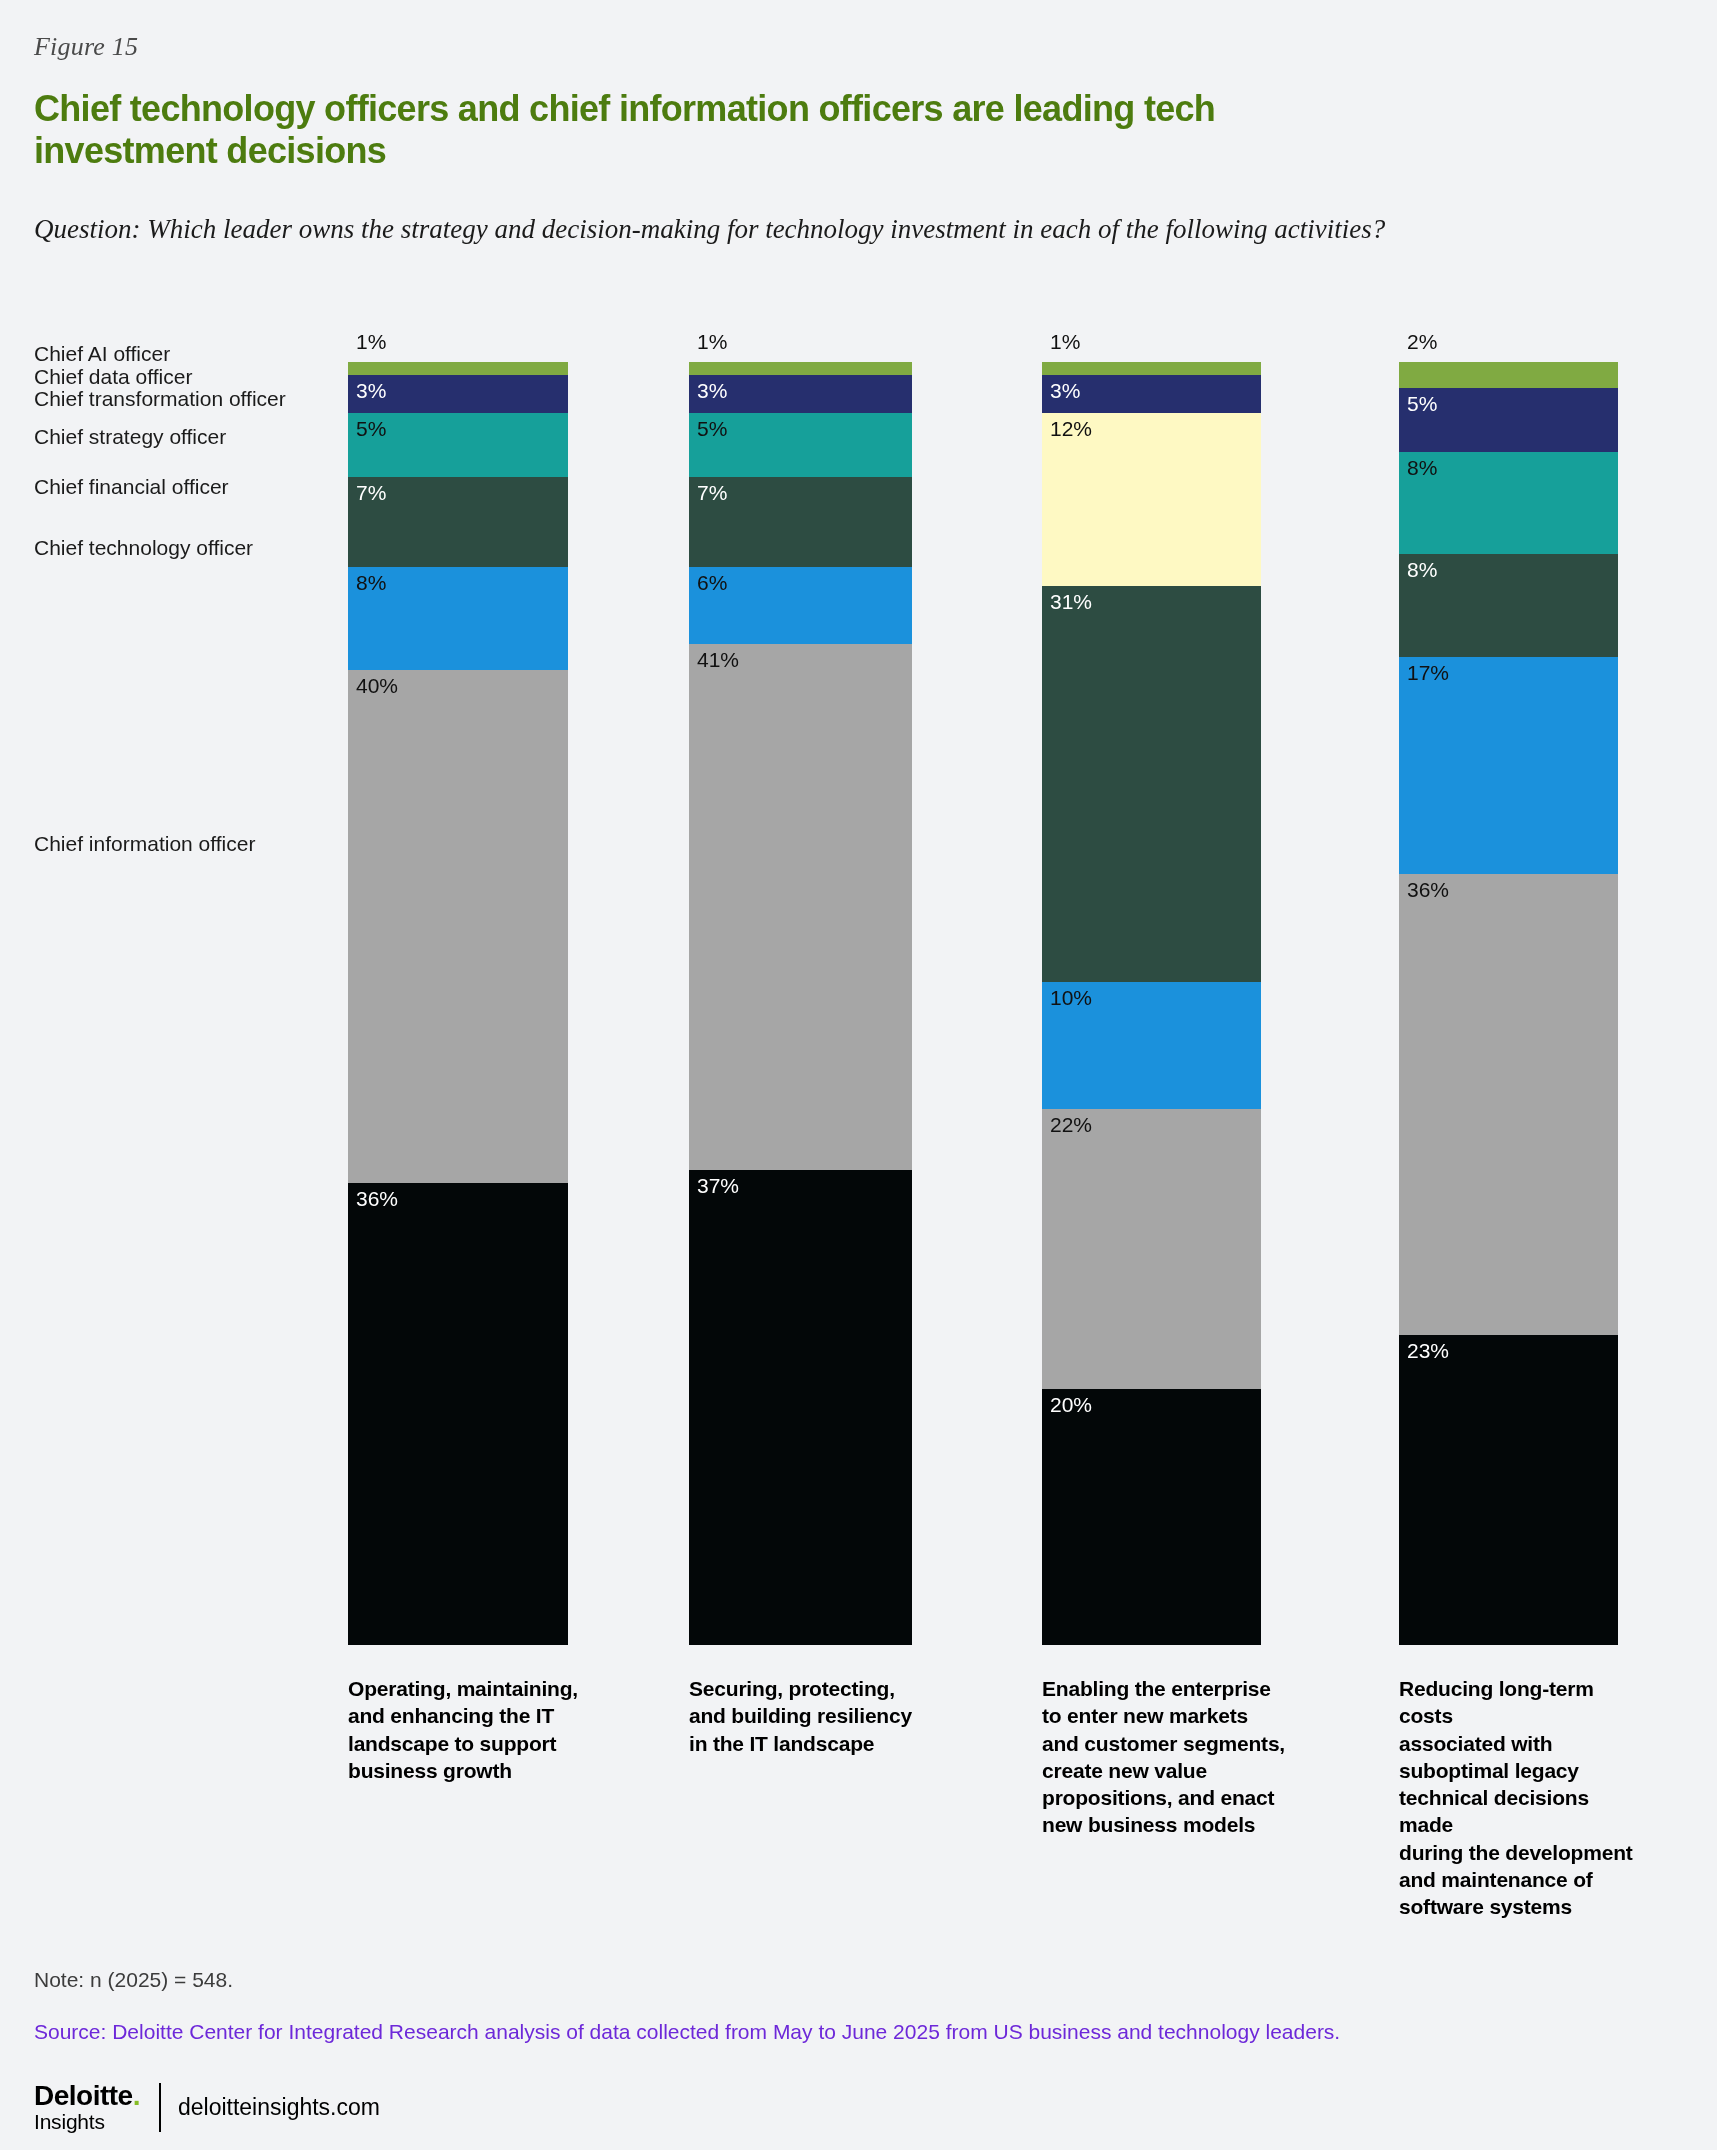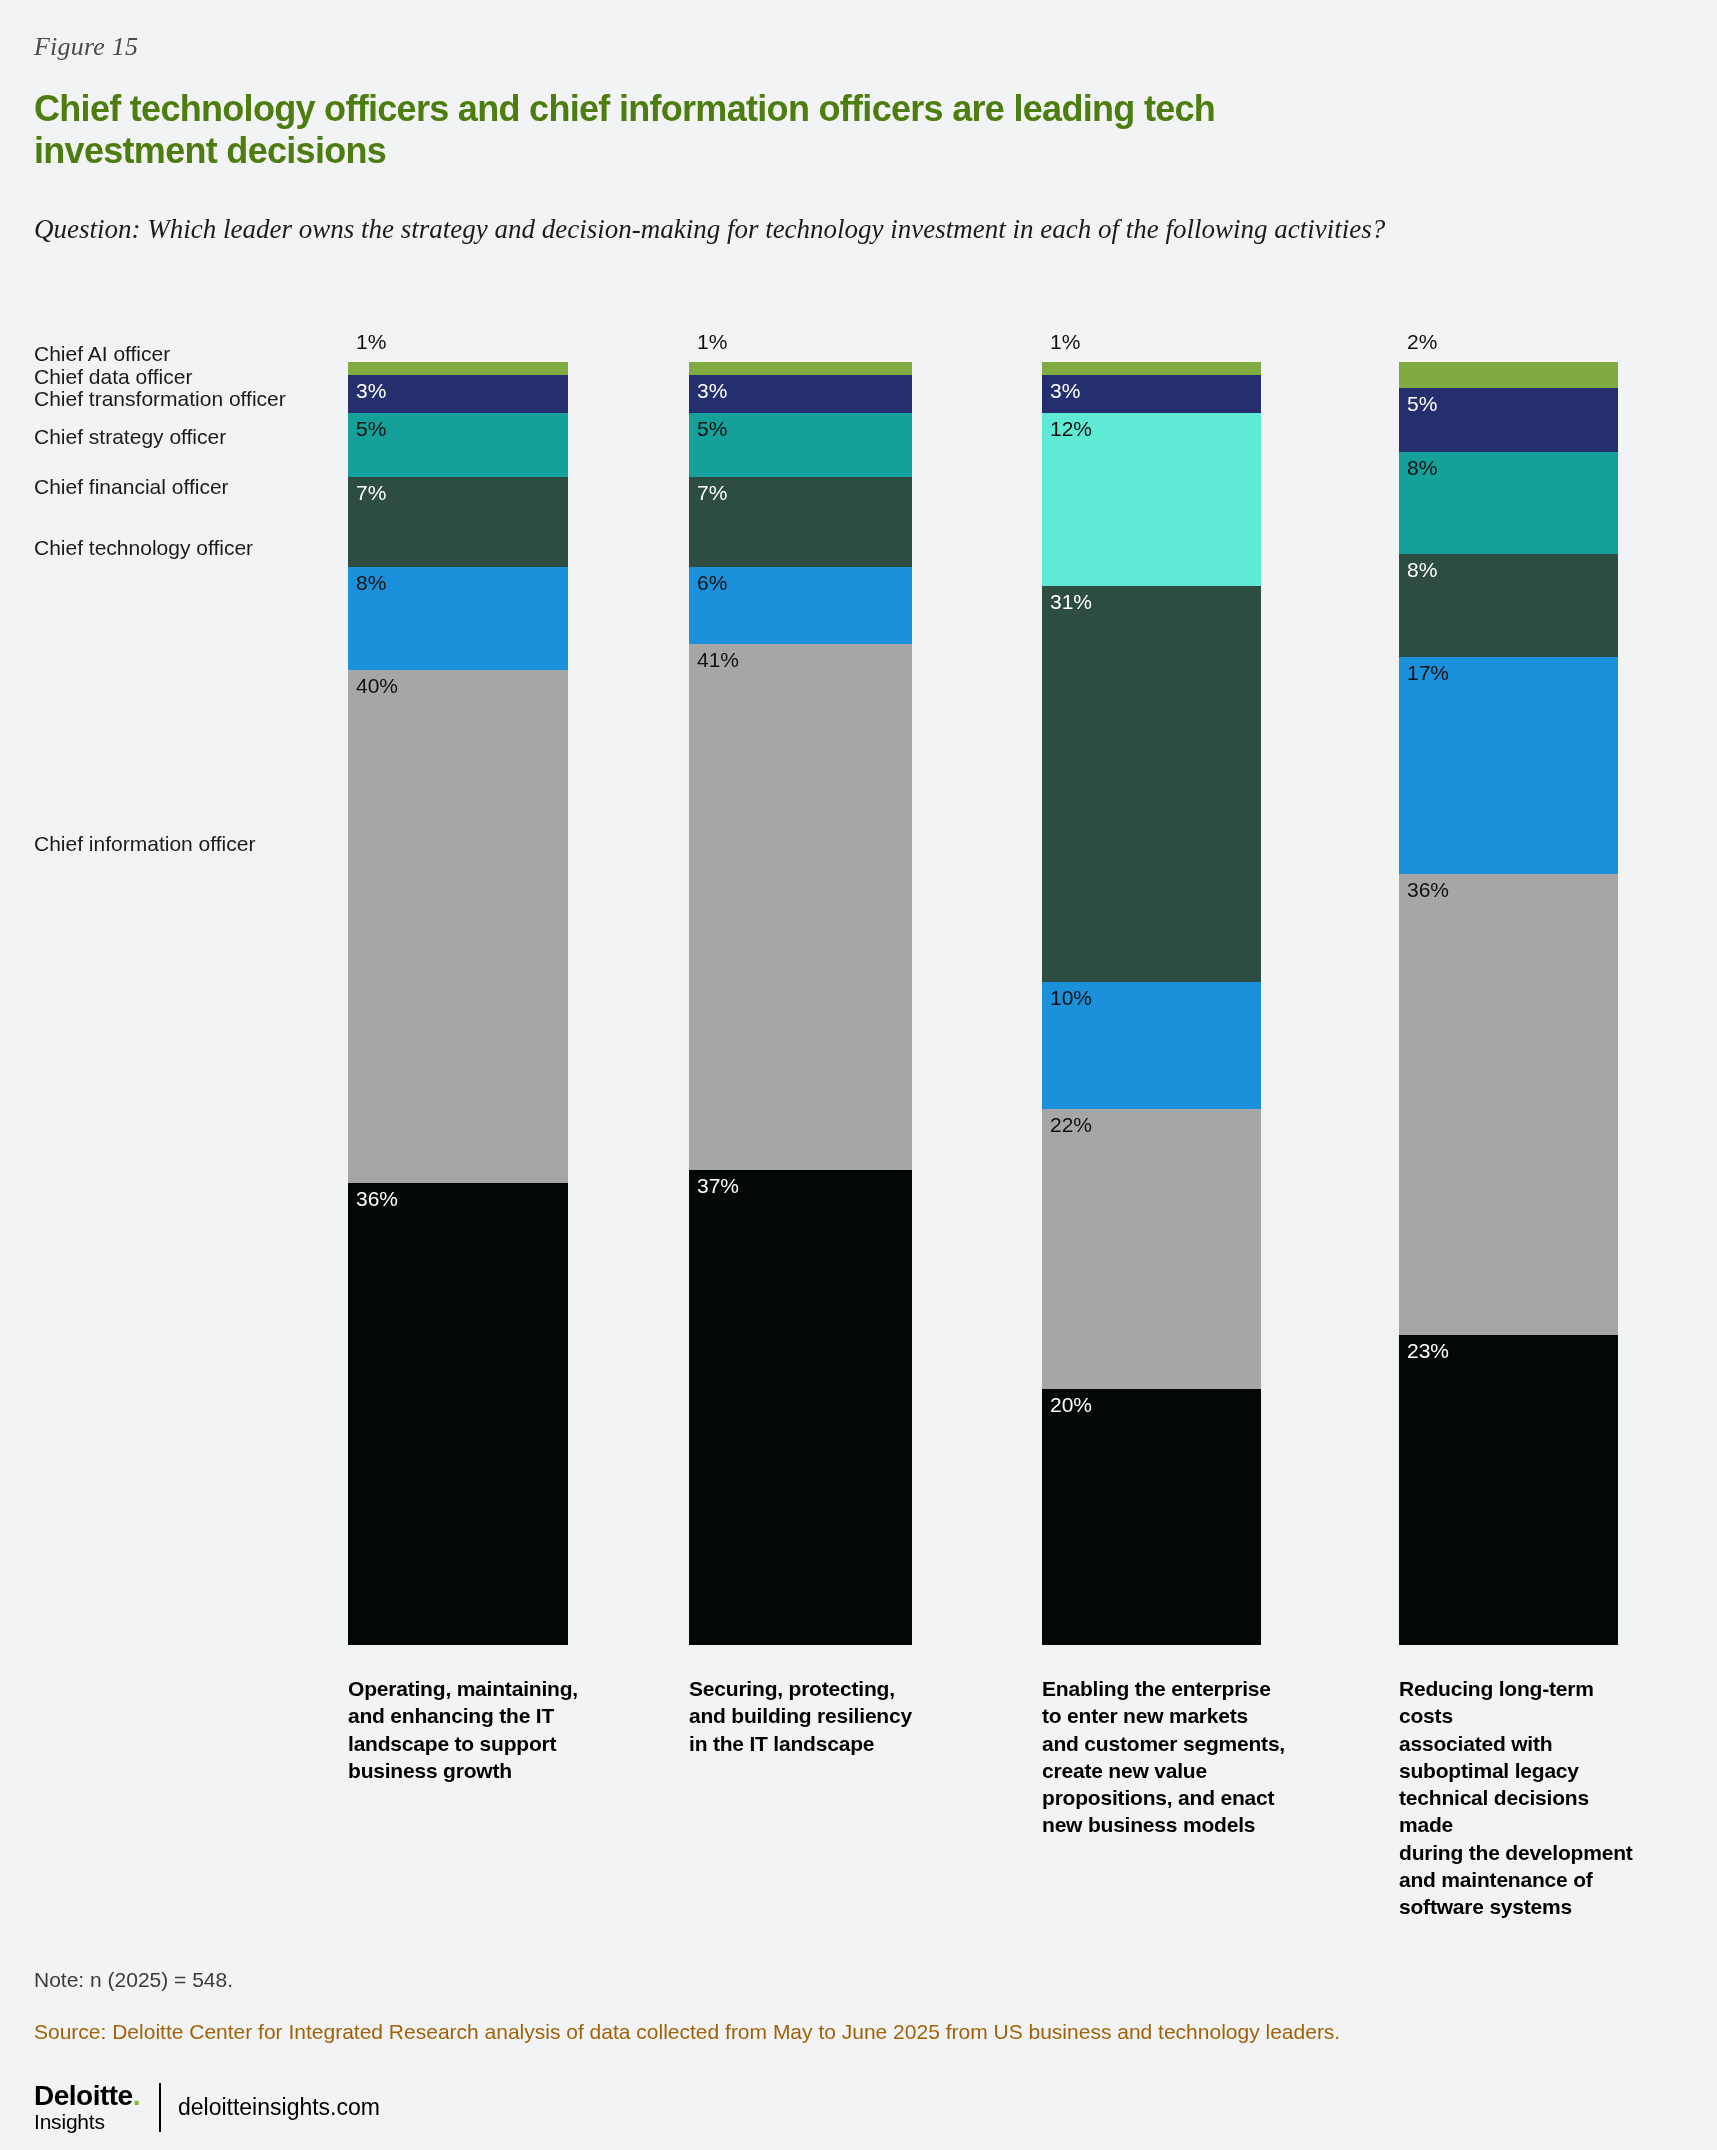--- a/index.html
+++ b/index.html
@@ -73,21 +73,21 @@
     color: #000;
   }
 
   
   .note {
     position: absolute; left: 34px; top: 1968px;
     font-size: 21px; color: #3c3c3c;
   }
   .source {
     position: absolute; left: 34px; top: 2020px;
-    font-size: 21px; color: #a16207;
+    font-size: 21px; color: #6d28d9;
   }
   .brandbar {
     position: absolute; left: 34px; top: 2081px;
     display: flex; align-items: center; height: 52px;
   }
   .deloitte-logo {
     display: flex; flex-direction: column; justify-content: center;
     line-height: 1.05;
   }
   .deloitte-logo .d1 {
@@ -165,21 +165,21 @@
           <span class="val light">37%</span>
         </div>
       </div>
       <div class="bar" style="left: 1042px; top: 362px; width: 219px; height: 1283px;">
         <div class="seg" style="background: rgb(128, 170, 66); height: 13px;">
           <span class="val dark outside">1%</span>
         </div>
         <div class="seg" style="background: rgb(38, 47, 110); height: 38px;">
           <span class="val light">3%</span>
         </div>
-        <div class="seg" style="background: #5eead4; height: 174px;">
+        <div class="seg" style="background: #fef9c3; height: 174px;">
           <span class="val dark">12%</span>
         </div>
         <div class="seg" style="background: rgb(45, 76, 66); height: 398px;">
           <span class="val light">31%</span>
         </div>
         <div class="seg" style="background: rgb(27, 145, 220); height: 128px;">
           <span class="val dark">10%</span>
         </div>
         <div class="seg" style="background: rgb(166, 166, 166); height: 282px;">
           <span class="val dark">22%</span>

